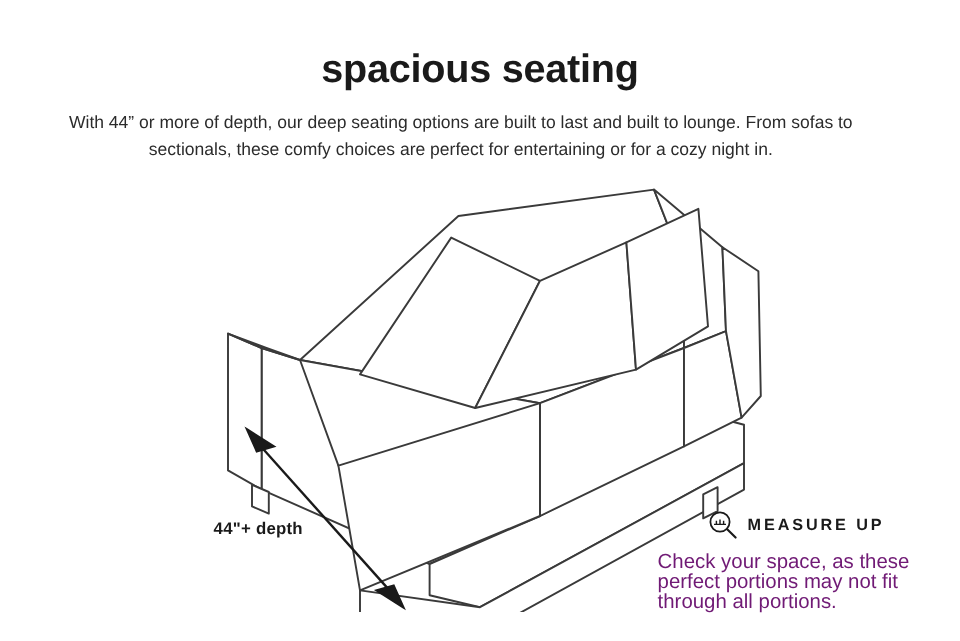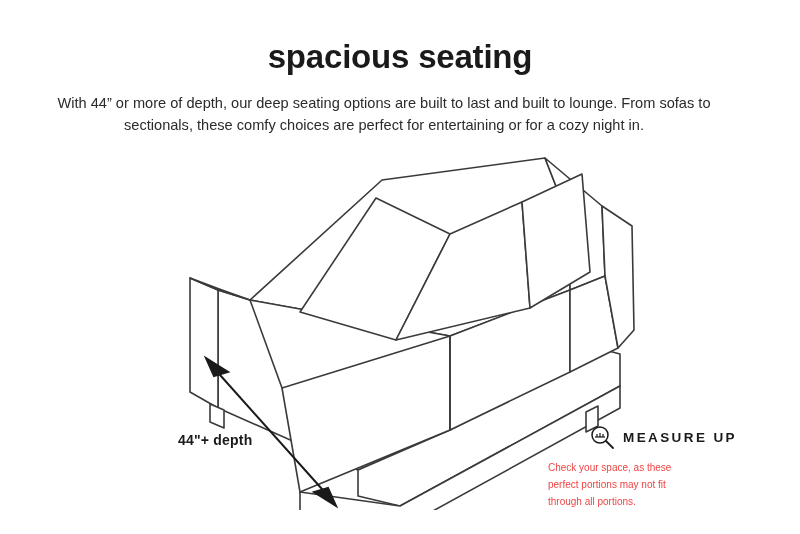--- a/index.html
+++ b/index.html
@@ -72,23 +72,23 @@
     gap: 8px;
   }
   .measure-title {
     font-size: 13.5px;
     font-weight: bold;
     letter-spacing: 2.4px;
     color: #1a1a1a;
   }
   .measure-body {
     margin-top: 9px;
-    font-size: 10px;
+    font-size: 17px;
     line-height: 17px;
-    color: #ef4444;
+    color: #701a75;
   }
   .measure-icon svg { display: block; }
 </style>
 </head>
 <body>
 
 <div class="page">
 
   <div class="headline">spacious seating</div>
 

